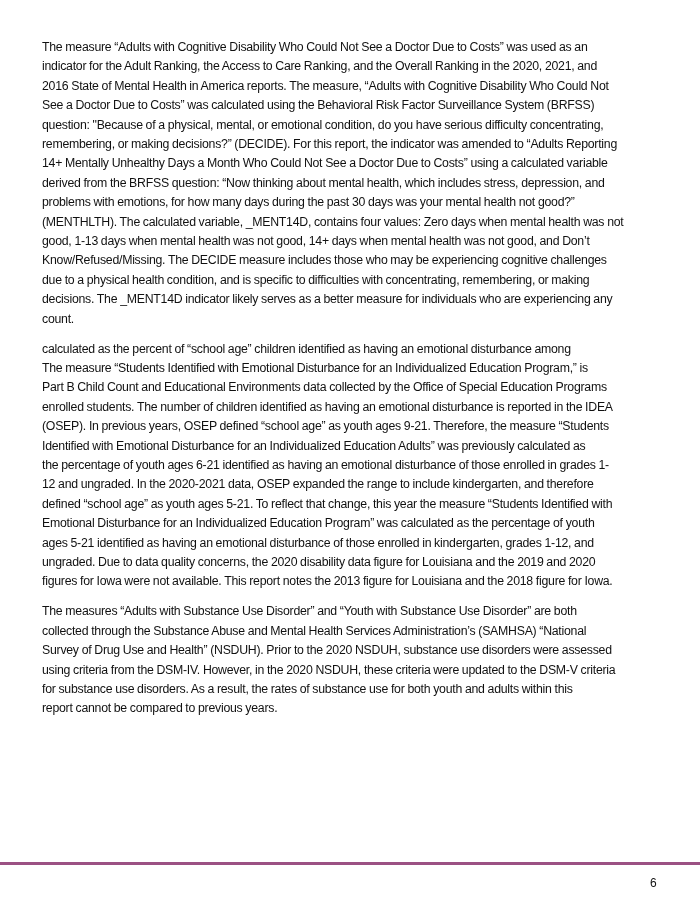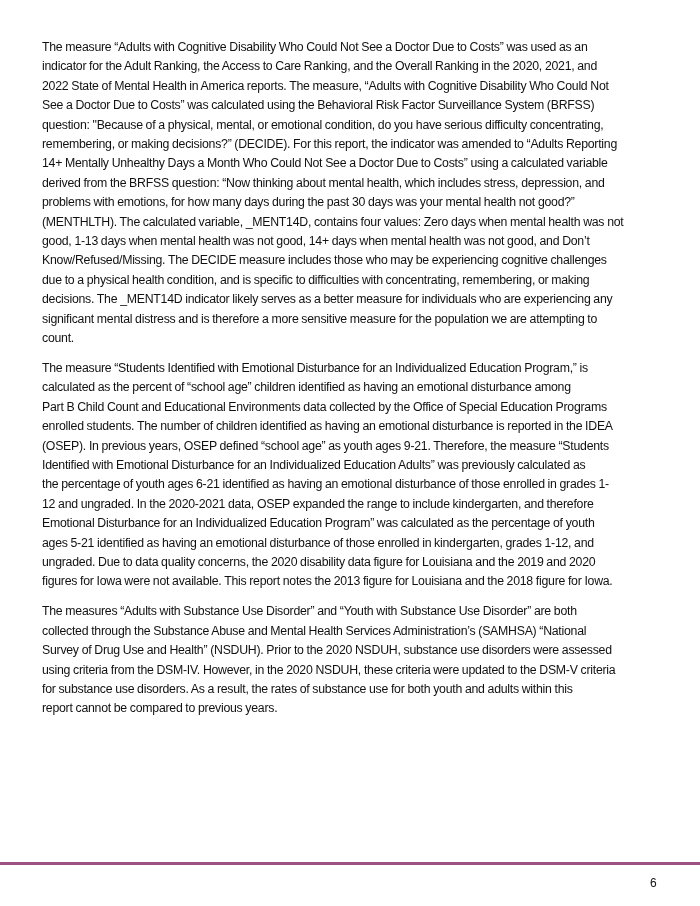--- a/index.html
+++ b/index.html
@@ -56,44 +56,44 @@
   }
 </style>
 </head>
 <body>
 
 <div class="page">
   <div class="body-text" id="body-text">
       <div class="para">
         <span class="line"><span>The measure “Adults with Cognitive Disability Who Could Not See a Doctor Due to Costs” was used as an</span></span>
         <span class="line"><span>indicator for the Adult Ranking, the Access to Care Ranking, and the Overall Ranking in the 2020, 2021, and</span></span>
-        <span class="line"><span>2022 State of Mental Health in America reports. The measure, “Adults with Cognitive Disability Who Could Not</span></span>
+        <span class="line"><span>2016 State of Mental Health in America reports. The measure, “Adults with Cognitive Disability Who Could Not</span></span>
         <span class="line"><span>See a Doctor Due to Costs” was calculated using the Behavioral Risk Factor Surveillance System (BRFSS)</span></span>
         <span class="line"><span>question: "Because of a physical, mental, or emotional condition, do you have serious difficulty concentrating,</span></span>
         <span class="line"><span>remembering, or making decisions?” (DECIDE). For this report, the indicator was amended to “Adults Reporting</span></span>
         <span class="line"><span>14+ Mentally Unhealthy Days a Month Who Could Not See a Doctor Due to Costs” using a calculated variable</span></span>
         <span class="line"><span>derived from the BRFSS question: “Now thinking about mental health, which includes stress, depression, and</span></span>
         <span class="line"><span>problems with emotions, for how many days during the past 30 days was your mental health not good?”</span></span>
         <span class="line"><span>(MENTHLTH). The calculated variable, _MENT14D, contains four values: Zero days when mental health was not</span></span>
         <span class="line"><span>good, 1-13 days when mental health was not good, 14+ days when mental health was not good, and Don’t</span></span>
         <span class="line"><span>Know/Refused/Missing. The DECIDE measure includes those who may be experiencing cognitive challenges</span></span>
         <span class="line"><span>due to a physical health condition, and is specific to difficulties with concentrating, remembering, or making</span></span>
         <span class="line"><span>decisions. The _MENT14D indicator likely serves as a better measure for individuals who are experiencing any</span></span>
-        <span class="line"><span>significant mental distress and is therefore a more sensitive measure for the population we are attempting to</span></span>
         <span class="line"><span>count.</span></span>
       </div>
       <div class="para">
+        <span class="line"><span>calculated as the percent of “school age” children identified as having an emotional disturbance among</span></span>
         <span class="line"><span>The measure “Students Identified with Emotional Disturbance for an Individualized Education Program,” is</span></span>
-        <span class="line"><span>calculated as the percent of “school age” children identified as having an emotional disturbance among</span></span>
         <span class="line"><span>Part B Child Count and Educational Environments data collected by the Office of Special Education Programs</span></span>
         <span class="line"><span>enrolled students. The number of children identified as having an emotional disturbance is reported in the IDEA</span></span>
         <span class="line"><span>(OSEP). In previous years, OSEP defined “school age” as youth ages 9-21. Therefore, the measure “Students</span></span>
         <span class="line"><span>Identified with Emotional Disturbance for an Individualized Education Adults” was previously calculated as</span></span>
         <span class="line"><span>the percentage of youth ages 6-21 identified as having an emotional disturbance of those enrolled in grades 1-</span></span>
         <span class="line"><span>12 and ungraded. In the 2020-2021 data, OSEP expanded the range to include kindergarten, and therefore</span></span>
+        <span class="line"><span>defined “school age” as youth ages 5-21. To reflect that change, this year the measure “Students Identified with</span></span>
         <span class="line"><span>Emotional Disturbance for an Individualized Education Program” was calculated as the percentage of youth</span></span>
         <span class="line"><span>ages 5-21 identified as having an emotional disturbance of those enrolled in kindergarten, grades 1-12, and</span></span>
         <span class="line"><span>ungraded. Due to data quality concerns, the 2020 disability data figure for Louisiana and the 2019 and 2020</span></span>
         <span class="line"><span>figures for Iowa were not available. This report notes the 2013 figure for Louisiana and the 2018 figure for Iowa.</span></span>
       </div>
       <div class="para">
         <span class="line"><span>The measures “Adults with Substance Use Disorder” and “Youth with Substance Use Disorder” are both</span></span>
         <span class="line"><span>collected through the Substance Abuse and Mental Health Services Administration’s (SAMHSA) “National</span></span>
         <span class="line"><span>Survey of Drug Use and Health” (NSDUH). Prior to the 2020 NSDUH, substance use disorders were assessed</span></span>
         <span class="line"><span>using criteria from the DSM-IV. However, in the 2020 NSDUH, these criteria were updated to the DSM-V criteria</span></span>

